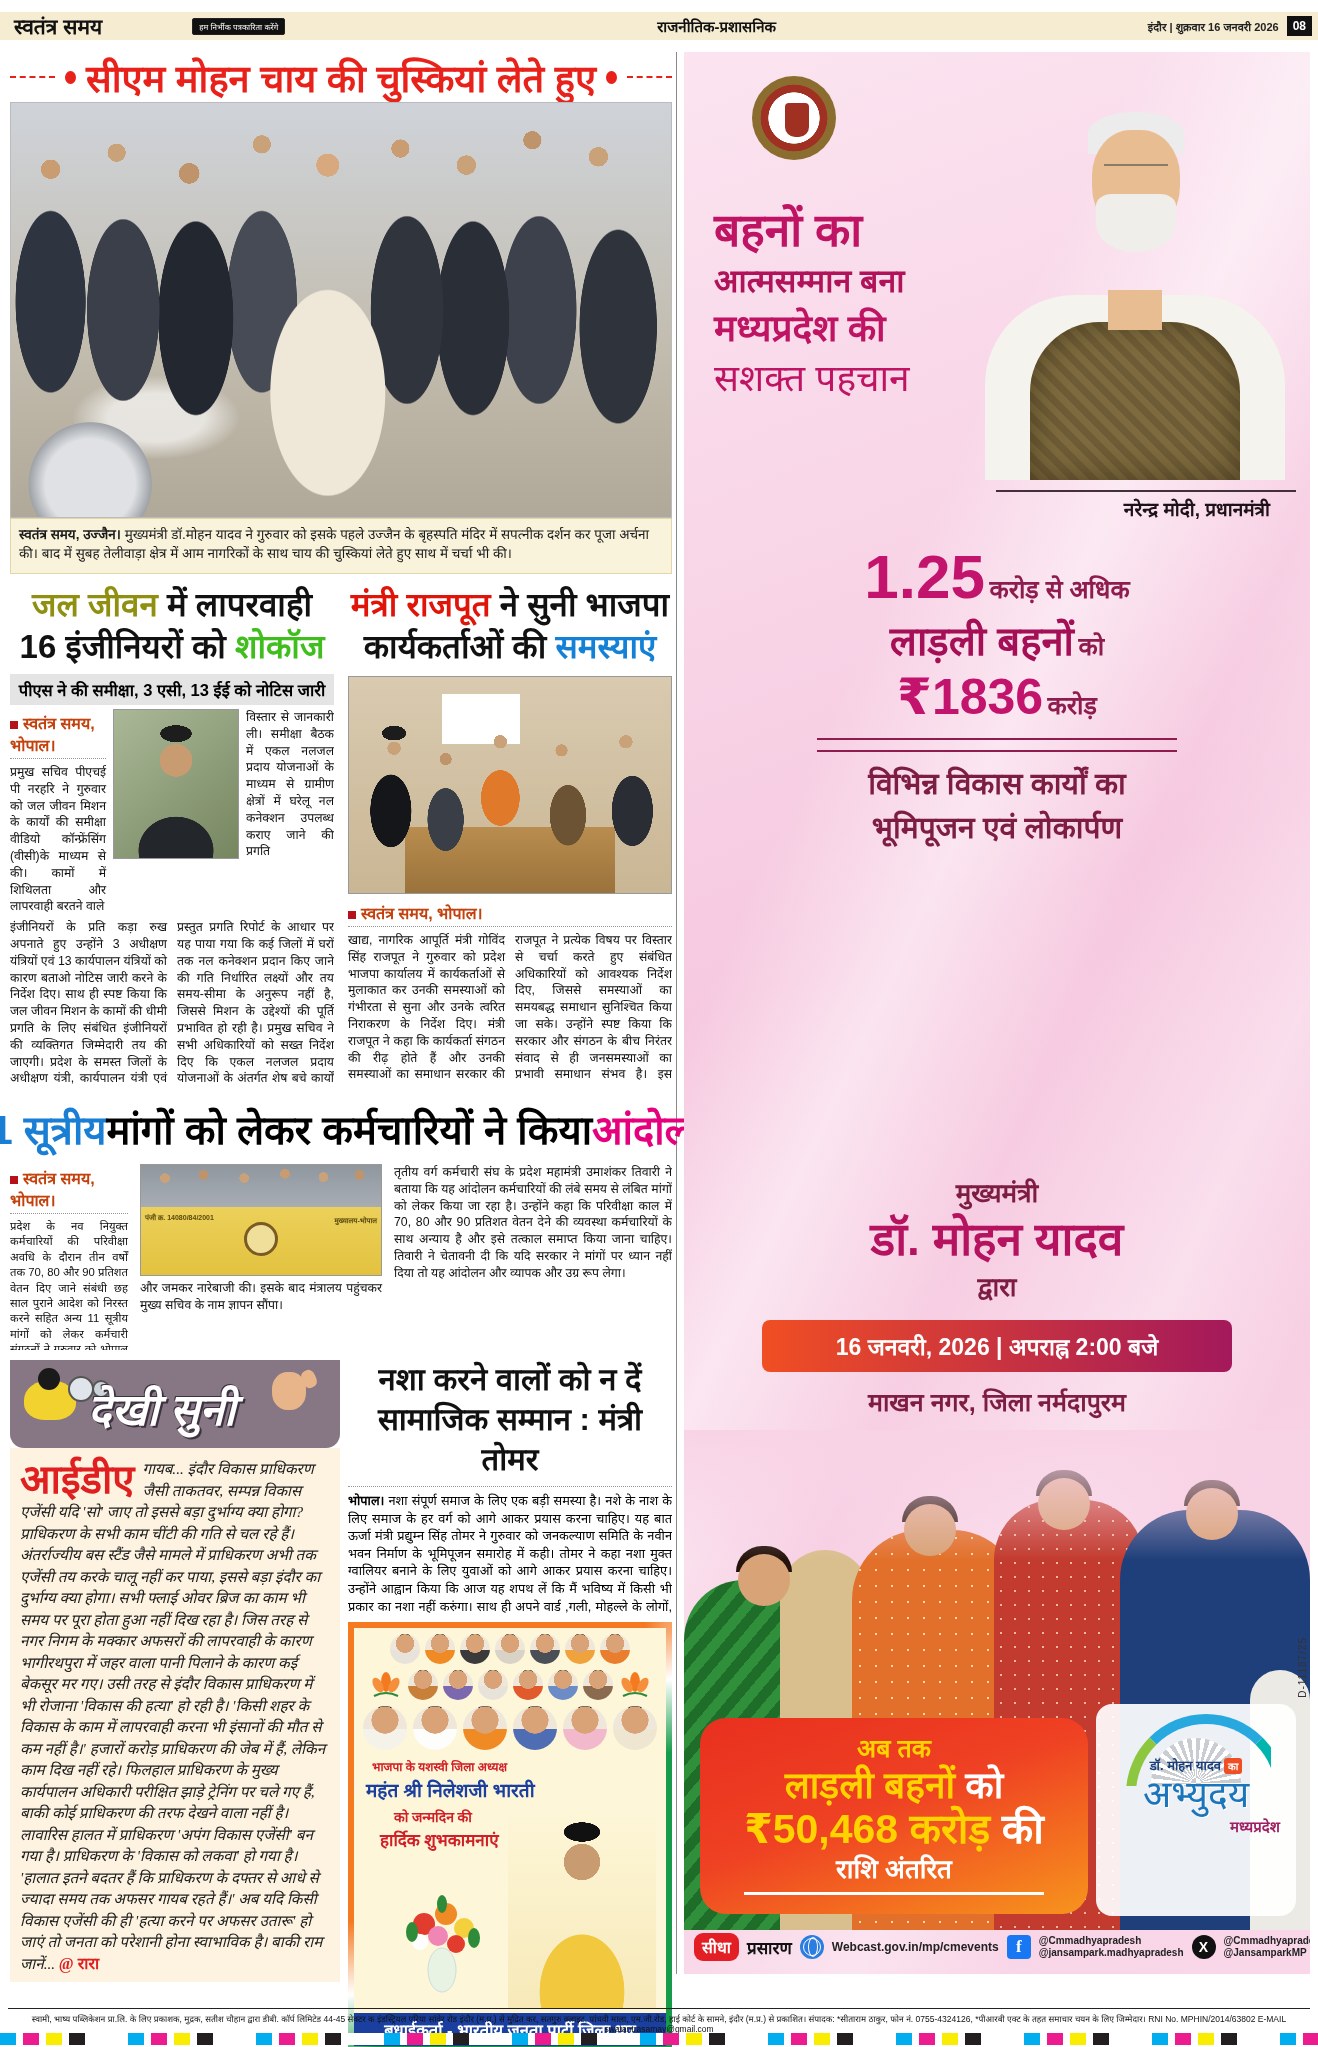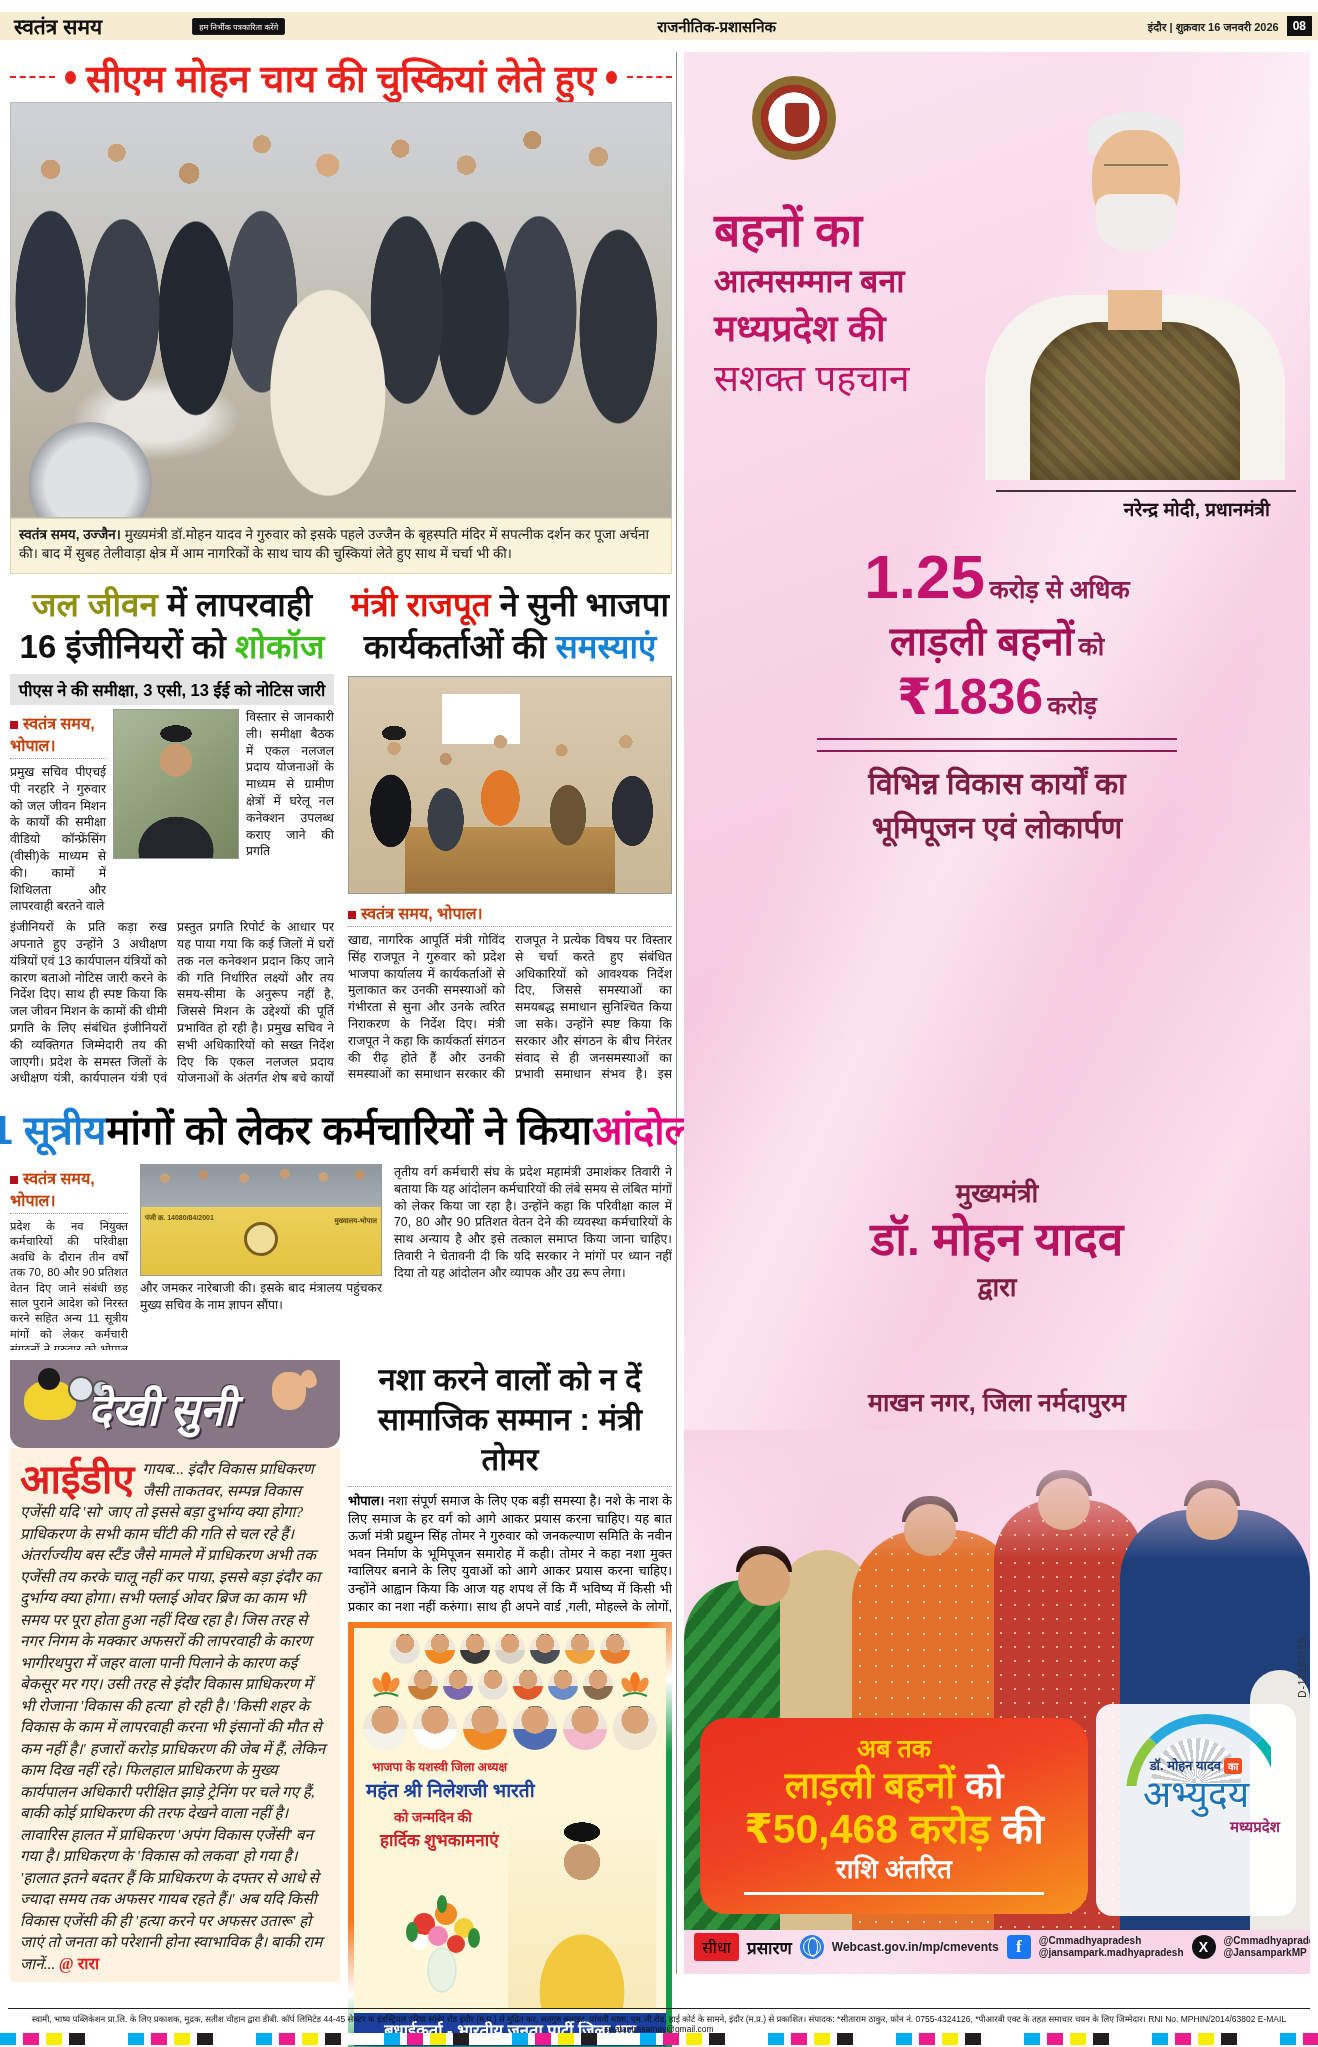--- a/index.html
+++ b/index.html
@@ -203,21 +203,21 @@
 .abhyuday{position:absolute;right:14px;top:1652px;width:200px;height:212px;z-index:8;background:rgba(255,255,255,.92);border-radius:16px;text-align:center;padding-top:4px}
 .ab-arc{width:150px;height:78px;margin:0 auto;position:relative;overflow:hidden}
 .ab-arc:before{content:"";position:absolute;left:5px;top:6px;width:140px;height:140px;border-radius:50%;border:10px solid transparent;border-top-color:#27a9e0;border-left-color:#8dc63f;border-right-color:#00b5ad;transform:rotate(0deg)}
 .ab-arc:after{content:"";position:absolute;left:30px;top:30px;width:90px;height:90px;border-radius:50%;background:repeating-conic-gradient(#c9cdd1 0 6deg,#ffffff 6deg 12deg)}
 .ab-name{font-size:13px;font-weight:bold;color:#1a3f7a;margin-top:-30px;position:relative;z-index:2}
 .ab-ka{display:inline-block;background:#f04e23;color:#fff;font-size:10px;padding:1px 4px;border-radius:3px;margin-left:3px}
 .ab-main{font-size:37px;font-weight:normal;color:#1b75bb;line-height:42px;position:relative;z-index:2;text-shadow:1px 1px 0 #fff}
 .ab-sub{font-size:15px;font-weight:bold;color:#9e1f63;text-align:right;padding-right:16px}
 .adcode{position:absolute;right:2px;top:1585px;writing-mode:vertical-rl;transform:rotate(180deg);font-size:10px;color:#333;letter-spacing:1px}
 .sm-foot{position:absolute;left:0;top:1872px;width:626px;height:46px;display:flex;align-items:center;gap:8px;padding:0 10px;z-index:9}
-.live1{background:#e31e24;color:#000000;font-size:16px;font-weight:normal;padding:3px 8px;border-radius:3px}
+.live1{background:#e31e24;color:#ffffff;font-size:16px;font-weight:bold;padding:3px 8px;border-radius:9px}
 .live2{font-size:17px;font-weight:bold;color:#111}
 .globe{width:24px;height:24px;border-radius:50%;background:#2b7de0;position:relative;flex:none}
 .globe:before{content:"";position:absolute;inset:3px;border-radius:50%;border:1.5px solid #fff}
 .globe:after{content:"";position:absolute;left:50%;top:2px;bottom:2px;width:8px;margin-left:-4px;border-radius:50%;border:1.5px solid #fff}
 .weburl{font-size:12px;font-weight:bold;color:#222}
 .fbicon{width:24px;height:24px;border-radius:4px;background:#1877f2;color:#fff;font-weight:bold;font-size:17px;text-align:center;line-height:24px;flex:none;font-family:"Liberation Serif",serif}
 .xicon{width:24px;height:24px;border-radius:50%;background:#111;color:#fff;font-weight:bold;font-size:14px;text-align:center;line-height:24px;flex:none}
 .handles{font-size:10px;font-weight:bold;color:#222;line-height:12px}
 
 
@@ -417,20 +417,21 @@
       <div class="sep"></div>
       <div class="sep"></div>
       <div class="st3"><span>विभिन्न विकास कार्यों का</span><br><span>भूमिपूजन एवं लोकार्पण</span></div>
     </div>
 
     <div class="cmblk">
       <div class="cm-t">मुख्यमंत्री</div>
       <div class="cm-n">डॉ. मोहन यादव</div>
       <div class="cm-b">द्वारा</div>
     </div>
+    <div class="datebar">16 जनवरी, 2026 | अपराह्न 2:00 बजे</div>
     <div class="venue">माखन नगर, जिला नर्मदापुरम</div>
 
     <div class="grp">
       <div class="g-sari-green"></div>
       <div class="g-dupatta"></div>
       <div class="g-sari-orange"></div>
       <div class="g-sari-red"></div>
       <div class="g-cm"></div>
       <div class="g-cm-sleeve"></div>
       <div class="g-hair" style="left:52px;top:116px"></div>

